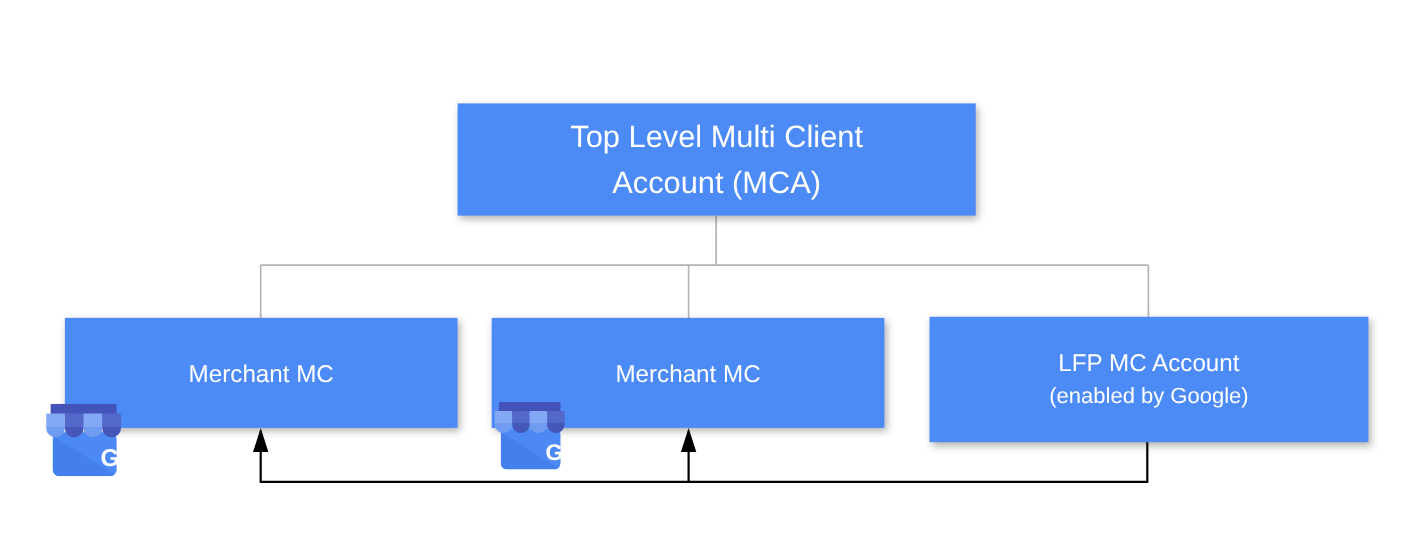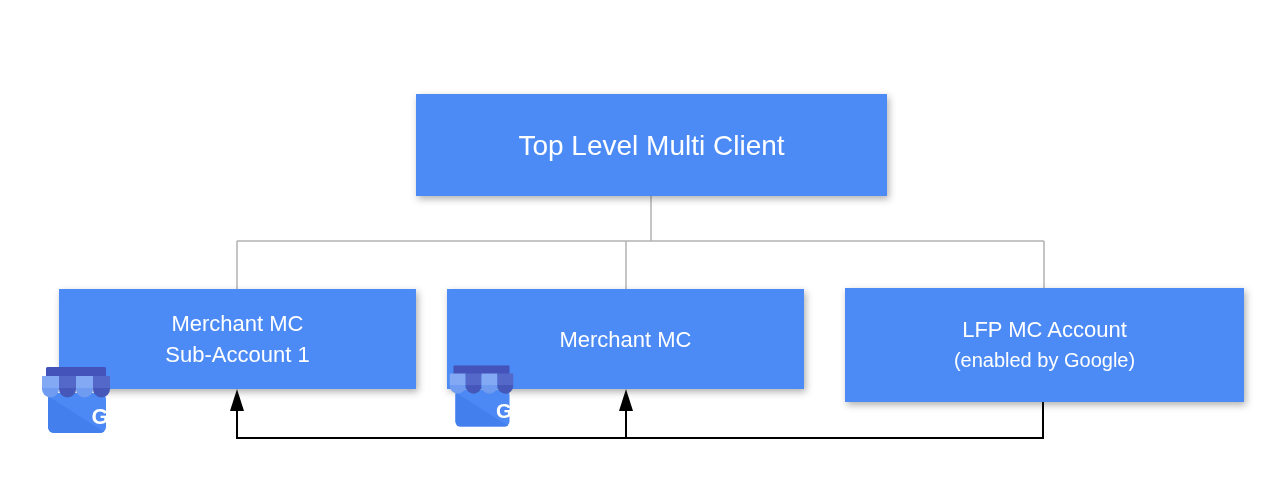--- a/index.html
+++ b/index.html
@@ -100,25 +100,25 @@
 
   <svg class="connector-layer" viewBox="0 0 1286 501">
     <path d="M651 196 V241 M237 241 H1044 M237 241 V290 M626 241 V290 M1044 241 V289" fill="none" stroke="#b3b3b3" stroke-width="1.5"></path>
     <path d="M1043 390 V438 H237 V392 M626 438 V392" fill="none" stroke="#000000" stroke-width="2"></path>
     <polygon points="230,411 244,411 237,389" fill="#000000"></polygon>
     <polygon points="619,411 633,411 626,389" fill="#000000"></polygon>
   </svg>
 
   <div class="node node-mca">
     <span class="l1">Top Level Multi Client</span>
+    <span class="l2">Account (MCA)</span>
   </div>
 
   <div class="node node-sub1">
     <span class="l1">Merchant MC</span>
-    <span class="l2">Sub-Account 1</span>
   </div>
 
   <div class="node node-sub2">
     <span class="l1">Merchant MC</span>
   </div>
 
   <div class="node node-lfp">
     <span class="l1">LFP MC Account</span>
     <span class="l2">(enabled by Google)</span>
   </div>

